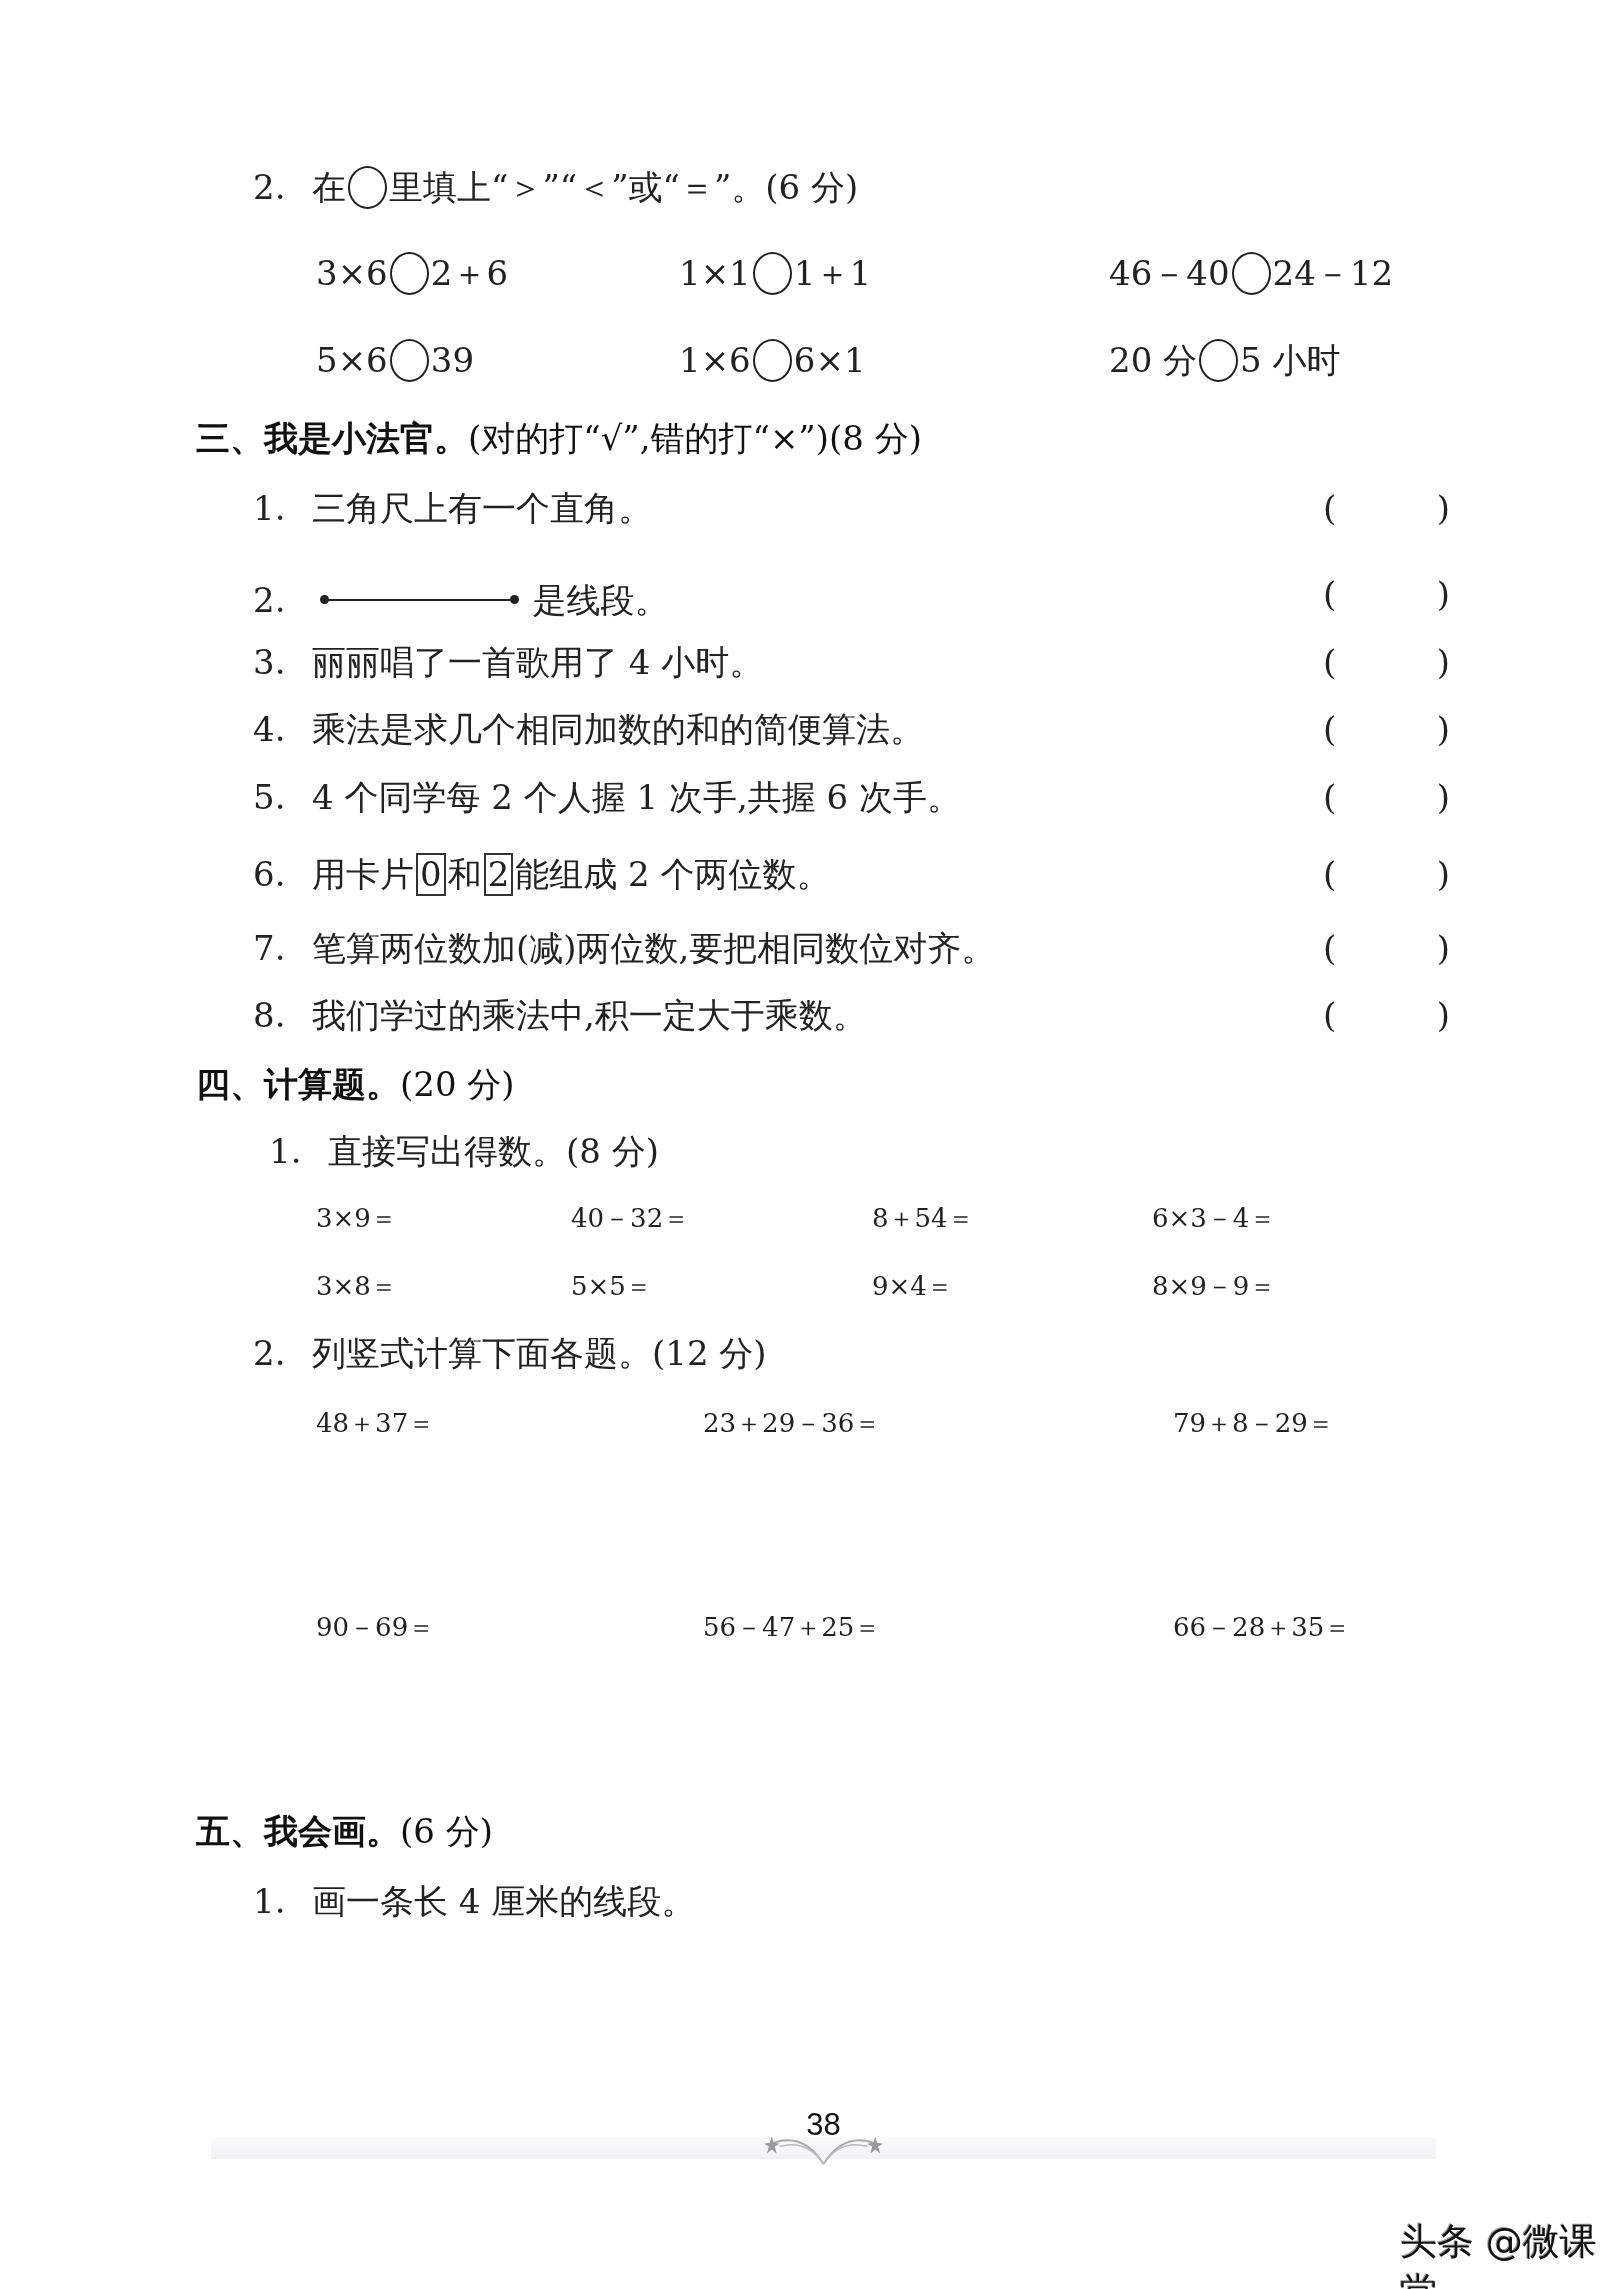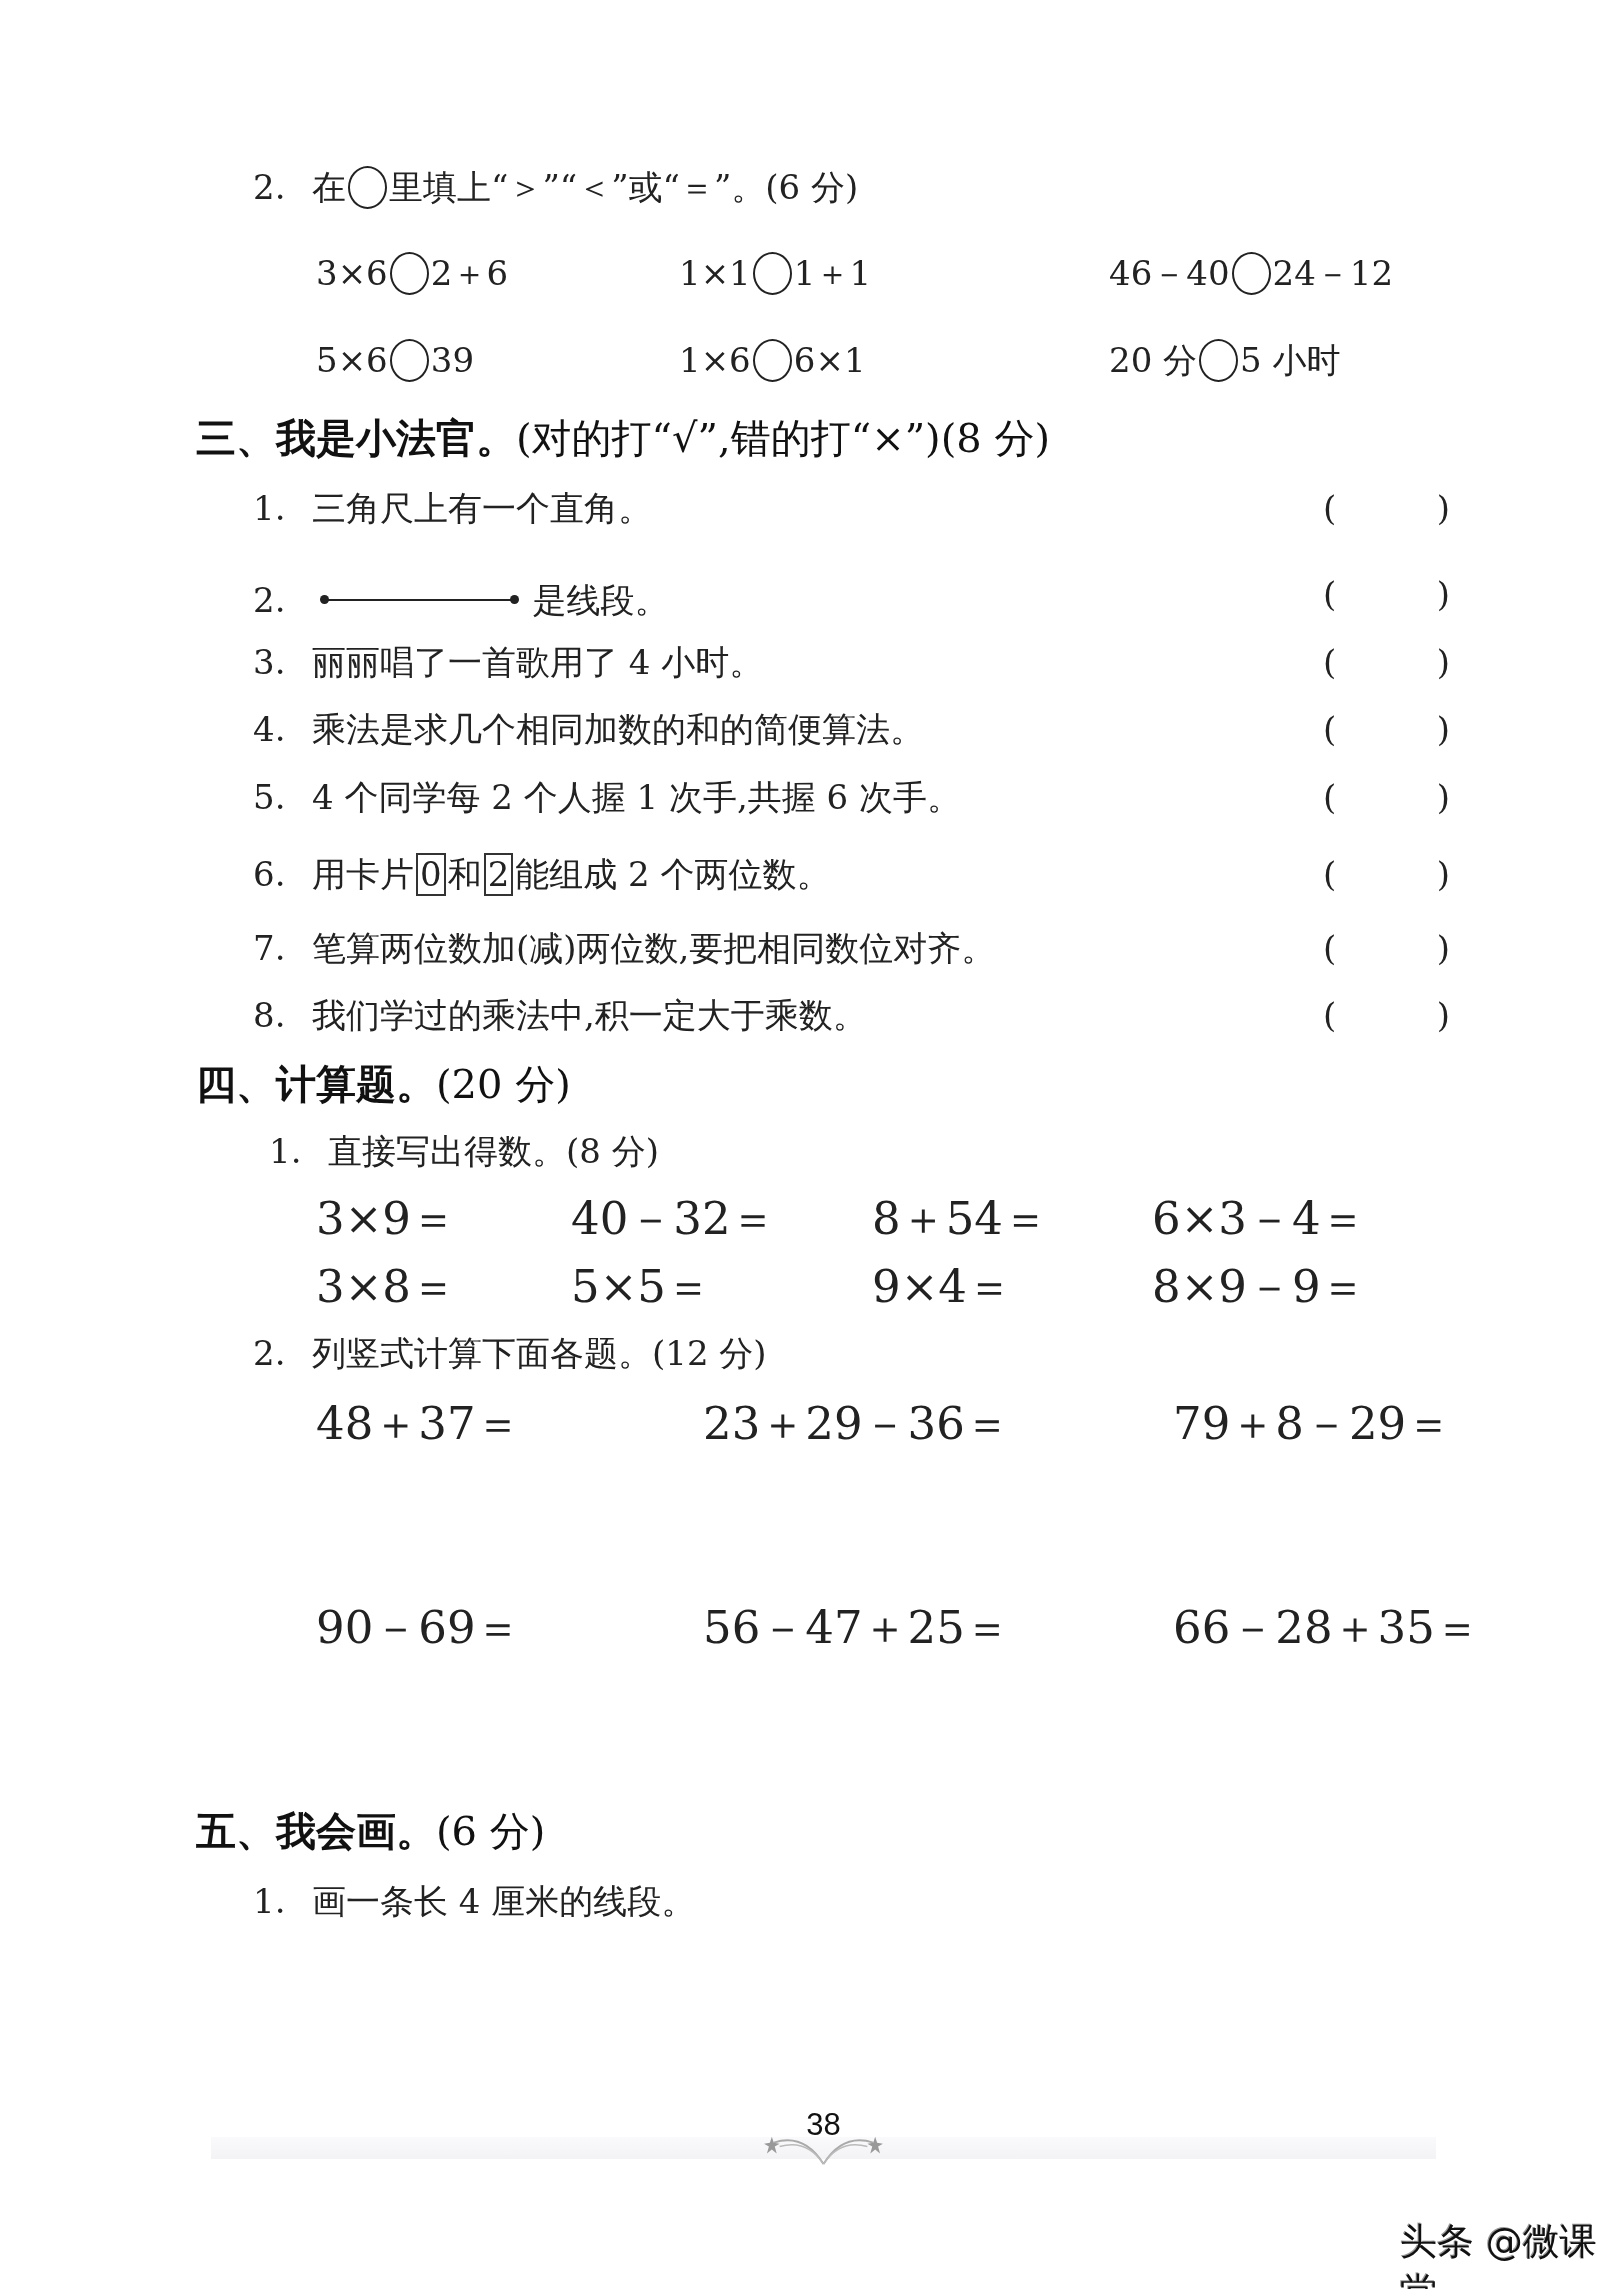--- a/index.html
+++ b/index.html
@@ -1,29 +1,29 @@
 <!DOCTYPE html>
 <html><head>
 <meta charset="utf-8">
 <style>
   html, body { margin: 0; padding: 0; background: #ffffff; }
   body { width: 1620px; height: 2290px; position: relative; overflow: hidden;
          font-family: "DejaVu Serif", "Liberation Serif", serif; color: #222; }
   .line { position: absolute; white-space: nowrap; font-size: 34px; line-height: 45px; }
-  .sec { font-family: "DejaVu Sans", "Liberation Sans", sans-serif; font-weight: bold; font-size: 40px; color: #111; text-align: center; }
+  .sec { font-family: "DejaVu Sans", "Liberation Sans", sans-serif; font-weight: bold; font-size: 34px; color: #111; text-align: center; }
   .sec .sub { font-family: "DejaVu Serif", "Liberation Serif", serif; font-weight: normal; }
   .num { display: inline-block; width: 59px; }
   .circle { display: inline-block; width: 39px; height: 43px; border: 2.5px solid #222; border-radius: 50%;
             vertical-align: middle; margin: 0 2px; box-sizing: border-box; position: relative; top: -2.9px; }
   .card { display: inline-block; border: 2px solid #333; padding: 0 2px; line-height: 39px; margin: 0 2px; }
   .seg { display: inline-block; width: 191px; height: 2px; background: #222; vertical-align: middle; position: relative; margin: 0 17.6px 0 11.8px; top: -2.9px; }
   .seg::before, .seg::after { content: ""; position: absolute; width: 8.8px; height: 8.8px; border-radius: 50%; background: #222; top: -3.9px; }
   .seg::before { left: -3.9px; } .seg::after { right: -3.9px; }
   .paren { position: absolute; left: 1323px; width: 127px; font-size: 34px; line-height: 45px; display: flex; justify-content: space-between; }
-  .expr { position: absolute; font-size: 45px; line-height: 45px; white-space: nowrap; }
+  .expr { position: absolute; font-size: 26px; line-height: 45px; white-space: nowrap; }
   .footer-band { position: absolute; left: 211px; top: 2137px; width: 1225px; height: 21.6px;
                  background: linear-gradient(to bottom, #fafafc, #f3f3f6); }
   .page-num { position: absolute; left: 804px; top: 2107px; width: 39px; text-align: center;
               font-family: "Liberation Sans", sans-serif; font-size: 31px; color: #111; }
   .ornament { position: absolute; left: 760px; top: 2129px; width: 127px; height: 39px; }
   .watermark { position: absolute; left: 1400px; top: 2217px; font-family: "DejaVu Sans", sans-serif;
                font-size: 37px; color: #111; text-shadow: 1px 1px 0 #fff, -1px -1px 0 #999; }
 </style>
 </head>
 <body>

